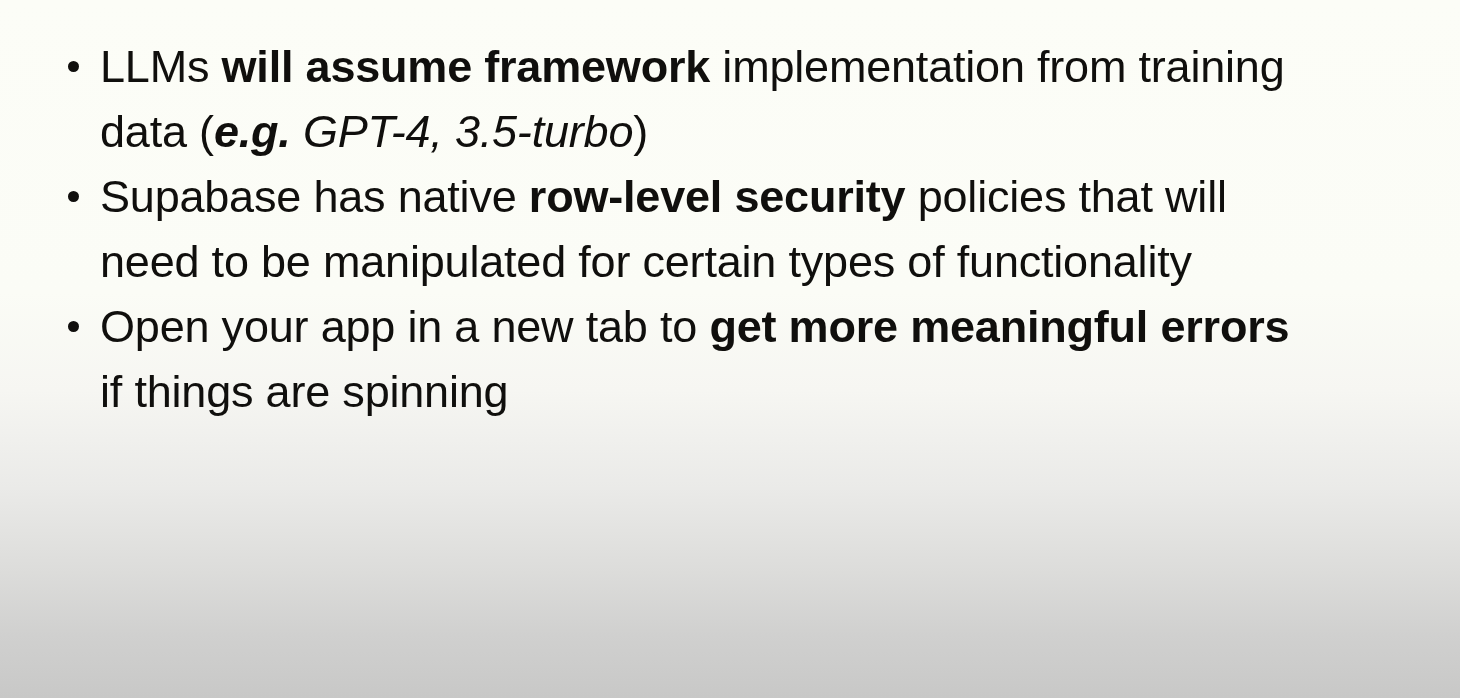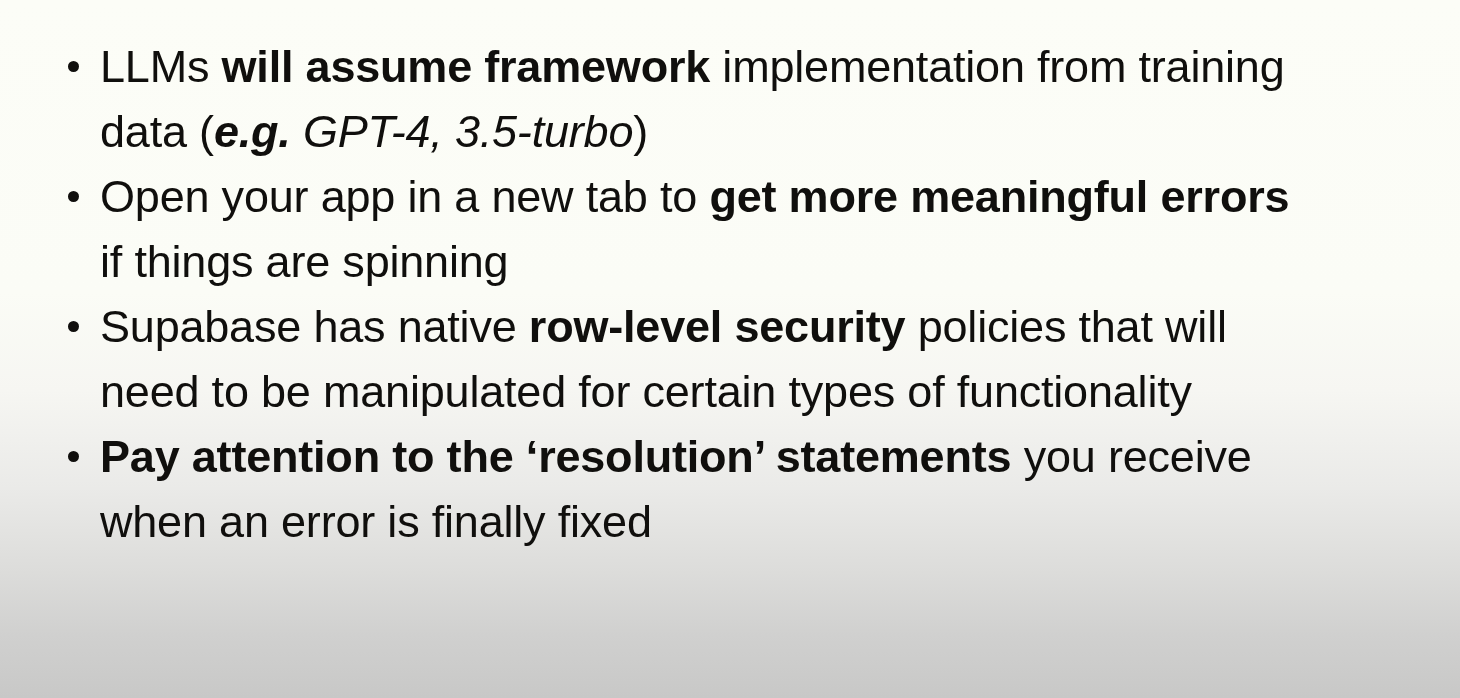--- a/index.html
+++ b/index.html
@@ -71,26 +71,23 @@
 <div class="slide">
 
   <ul class="bullet-list">
 
     <li class="bullet-item">
       <span class="bullet-text"><span>LLMs </span><b>will assume framework</b><span> implementation from training data (</span><span class="bi">e.g.</span><i> GPT-4, 3.5-turbo</i><span>)</span></span>
     </li>
 
 
     <li class="bullet-item">
-      <span class="bullet-text"><span>Open your app in a new tab to </span><b>get more meaningful errors</b><span> if things are spinning</span></span>
-    </li>
-
-    <li class="bullet-item">
       <span class="bullet-text"><span>Supabase has native </span><b>row-level security</b><span> policies that will need to be manipulated for certain types of functionality</span></span>
     </li>
 
     <li class="bullet-item">
-      <span class="bullet-text"><b>Pay attention to the ‘resolution’ statements</b><span> you receive when an error is finally fixed</span></span>
+      <span class="bullet-text"><span>Open your app in a new tab to </span><b>get more meaningful errors</b><span> if things are spinning</span></span>
     </li>
+
 
   </ul>
 
 </div>
 
 </body></html>

